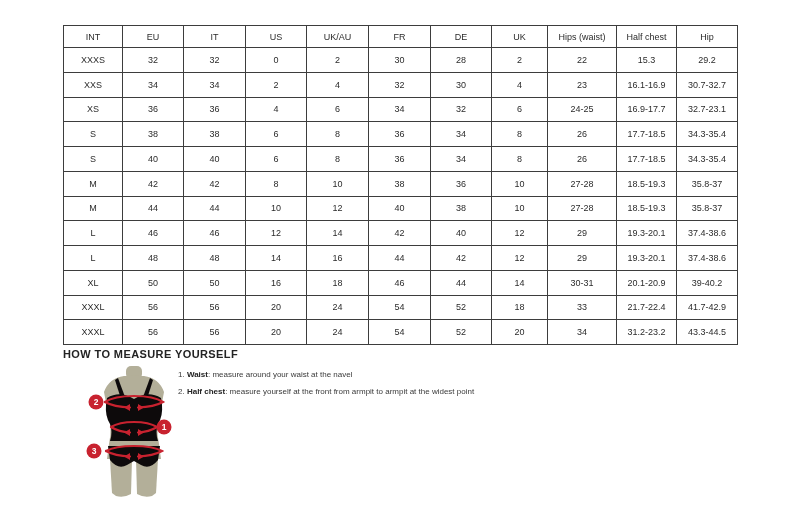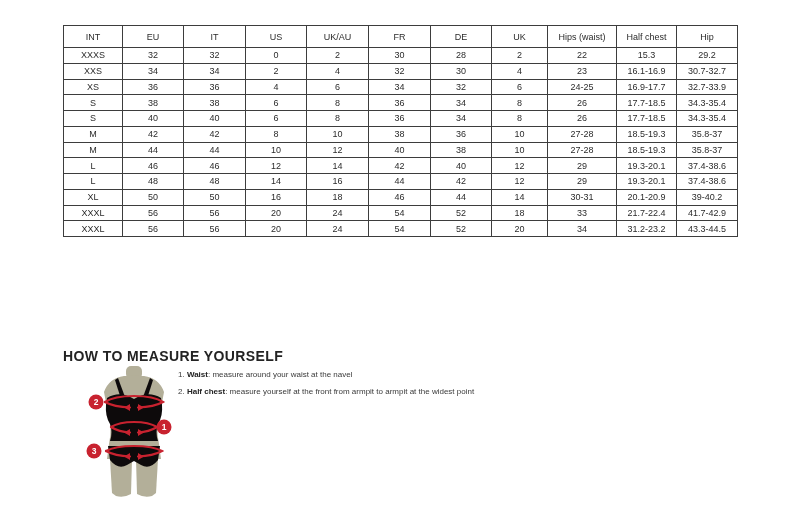--- a/index.html
+++ b/index.html
@@ -8,21 +8,21 @@
     background: #ffffff;
     font-family: "Liberation Sans", sans-serif;
     color: #2b2b2b;
     overflow: hidden;
     position: relative;
   }
   
   .size-table-wrap {
     position: absolute;
     left: 63px; top: 25px;
-    width: 674px; height: 212px;
+    width: 674px; height: 320px;
   }
   table.size-table {
     width: 100%; height: 100%;
     border-collapse: collapse;
     table-layout: fixed;
   }
   table.size-table th, table.size-table td {
     border: 1px solid #3d3d3d;
     font-size: 9px;
     font-weight: normal;
@@ -36,21 +36,21 @@
   table.size-table thead th { height: 22px; }
   
   col.c0{width:59px} col.c1{width:61px} col.c2{width:62px} col.c3{width:61px}
   col.c4{width:62px} col.c5{width:62px} col.c6{width:61px} col.c7{width:56px}
   col.c8{width:69px} col.c9{width:60px} col.c10{width:61px}
 
   
   .measure-title {
     position: absolute;
     left: 63px; top: 348px;
-    font-size: 14px;
+    font-size: 11px;
     font-weight: bold;
     letter-spacing: 0.4px;
     color: #232323;
   }
   .measure-figure {
     position: absolute;
     left: 72px; top: 366px;
     width: 124px; height: 140px;
   }
   .measure-steps {
@@ -130,21 +130,21 @@
           <td>XS</td>
           <td>36</td>
           <td>36</td>
           <td>4</td>
           <td>6</td>
           <td>34</td>
           <td>32</td>
           <td>6</td>
           <td>24-25</td>
           <td>16.9-17.7</td>
-          <td>32.7-33.9</td>
+          <td>32.7-23.1</td>
         </tr>
         <tr>
           <td>S</td>
           <td>38</td>
           <td>38</td>
           <td>6</td>
           <td>8</td>
           <td>36</td>
           <td>34</td>
           <td>8</td>

